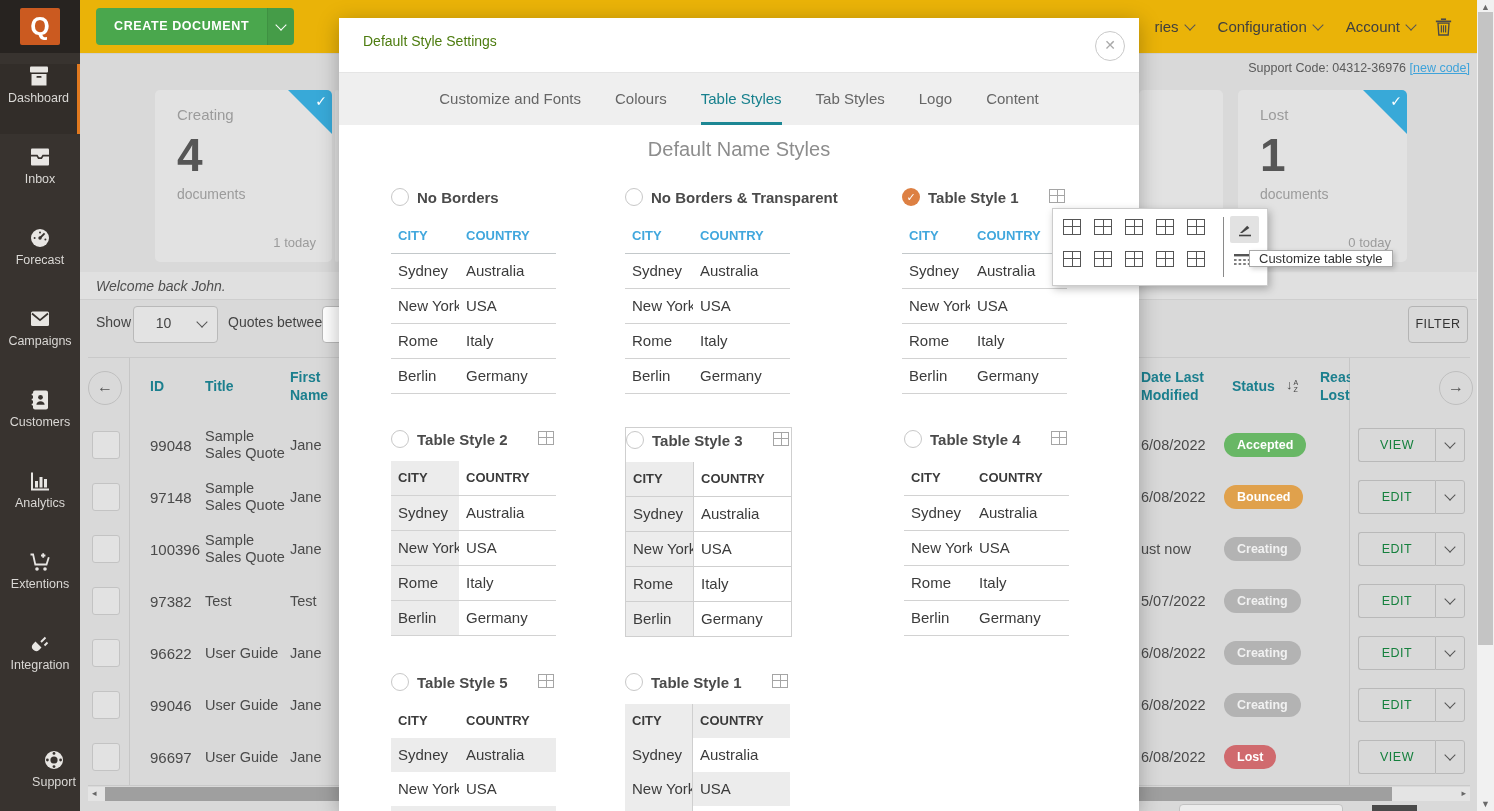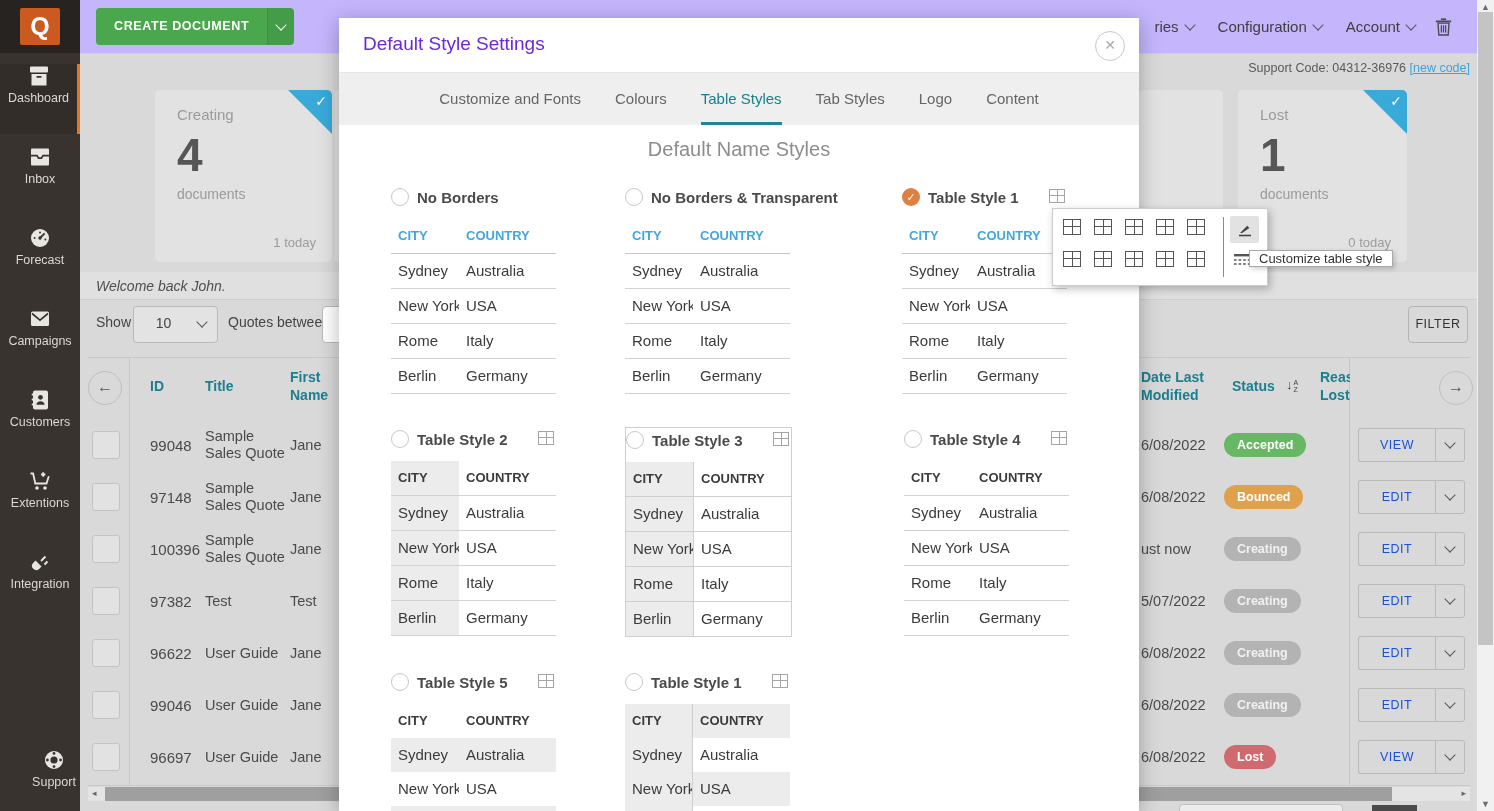--- a/index.html
+++ b/index.html
@@ -12,21 +12,21 @@
   .logo-box{position:absolute;left:20px;top:8px;width:40px;height:37px;background:#cb5a20;border-radius:2px;
     color:#fff;font-weight:bold;font-size:25px;text-align:center;line-height:37px;}
   .side-item{position:relative;height:70px;text-align:center;cursor:pointer;}
   .side-item.active{background:#322d29;border-right:3px solid #e1791f;}
   .side-icon{display:block;margin-top:11px;height:24px;}
   .side-icon svg{fill:#e8e6e3;}
   .side-label{display:block;margin-top:3px;font-size:12.5px;color:#dad8d5;}
   .side-item.support{position:absolute;bottom:4px;left:0;right:0;margin-left:28px;}
 
   
-  .topbar{position:absolute;left:80px;top:0;right:17px;height:53px;background:#c4b5fd;border-bottom:1px solid #cfcfcf;}
+  .topbar{position:absolute;left:80px;top:0;right:17px;height:53px;background:#eab308;border-bottom:1px solid #cfcfcf;}
   .create-group{position:absolute;left:16px;top:8px;height:37px;display:flex;cursor:pointer;}
   .cbtn-main{background:#4aa74d;color:#fff;font-size:12.5px;font-weight:bold;letter-spacing:.6px;
     padding:0 18px;line-height:37px;border-radius:4px 0 0 4px;}
   .cbtn-dd{width:26px;background:#459c48;border-left:1px solid #3f9142;border-radius:0 4px 4px 0;
     display:flex;align-items:center;justify-content:center;}
   .cv{display:inline-block;width:7px;height:7px;border-right:1.7px solid #555;border-bottom:1.7px solid #555;
     transform:rotate(45deg);margin-top:-4px;}
   .cbtn-dd .cv{border-color:#fff;}
   .topnav{position:absolute;right:25px;top:0;height:53px;display:flex;align-items:center;gap:24px;font-size:15px;color:#3f3f3f;}
   .nav-item{display:flex;align-items:center;gap:7px;cursor:pointer;}
@@ -68,40 +68,40 @@
   .qrow{position:absolute;left:88px;width:1382px;height:52px;z-index:1;}
   .qrow > *{position:absolute;top:50%;transform:translateY(-50%);}
   .cb{left:4px;width:26px;height:26px;background:#e2e2e2;border:1px solid #c3c3c3;border-radius:3px;cursor:pointer;}
   .cid{left:62px;font-size:15px;color:#4a4a4a;}
   .ctitle{left:117px;width:86px;font-size:14.5px;color:#4a4a4a;line-height:17px;}
   .cname{left:202px;font-size:14.5px;color:#4a4a4a;}
   .cdate{left:1053px;font-size:14.5px;color:#4a4a4a;}
   .cpill{left:1136px;padding:5px 13px;border-radius:14px;font-size:12.5px;font-weight:bold;color:#fff;}
   .cact{left:1270px;display:flex;height:34px;}
   .abtn{width:76px;border:1px solid #b9b9b9;border-right:none;border-radius:3px 0 0 3px;
-    font-size:12.5px;letter-spacing:.5px;color:#1d4ed8;text-align:center;line-height:32px;cursor:pointer;}
+    font-size:12.5px;letter-spacing:.5px;color:#15803d;text-align:center;line-height:32px;cursor:pointer;}
   .addbtn{width:28px;border:1px solid #b9b9b9;border-radius:0 3px 3px 0;display:flex;align-items:center;justify-content:center;cursor:pointer;}
 
   
   .hscroll{position:absolute;left:88px;top:787px;width:1382px;height:14px;background:#e4e4e4;z-index:1;}
   .hthumb{position:absolute;left:17px;top:0;width:1287px;height:14px;background:#9f9f9f;}
   .harrow{position:absolute;top:1px;font-size:9px;color:#666;cursor:pointer;}
   .pg-input{position:absolute;left:1179px;top:804px;width:162px;height:20px;background:#ececec;border:1px solid #c2c2c2;border-radius:4px;z-index:1;}
   .pg-dark{position:absolute;left:1372px;top:805px;width:45px;height:10px;background:#4a4a4a;z-index:1;}
 
   
   .vsb{position:absolute;right:0;top:0;width:17px;height:811px;background:#f1f1f1;z-index:6;}
   .vsb-thumb{position:absolute;left:1px;top:12px;width:15px;height:633px;background:#c4c4c4;}
   .vsb-ar{position:absolute;left:0;width:17px;text-align:center;font-size:9px;color:#6a6a6a;cursor:pointer;}
 
   
   .modal{position:absolute;left:339px;top:18px;width:800px;height:793px;background:#fff;z-index:40;
     box-shadow:0 4px 20px rgba(0,0,0,.28);}
   .m-head{position:relative;height:54px;border-bottom:1px solid #e5e5e5;}
-  .m-title{position:absolute;left:24px;top:15px;font-size:19px;color:#6d28d9;}
+  .m-title{position:absolute;left:24px;top:15px;font-size:14px;color:#4d7c0f;}
   .m-close{position:absolute;right:14px;top:13px;width:28px;height:28px;border:1px solid #c9c9c9;border-radius:50%;
     color:#a9a9a9;font-size:14px;text-align:center;line-height:26px;cursor:pointer;}
   .m-tabs{height:52px;background:#efefef;display:flex;justify-content:center;gap:34px;}
   .m-tab{padding-top:17px;font-size:15px;color:#666;cursor:pointer;box-sizing:border-box;}
   .m-tab.active{color:#17808d;border-bottom:3px solid #1d8794;}
   .m-heading{margin-top:13px;text-align:center;font-size:20px;color:#8d8d8d;}
 
   .style-grid{display:flex;flex-wrap:wrap;box-sizing:border-box;width:800px;padding-left:52px;margin-top:24px;}
   .sblock{width:165px;margin-bottom:33px;}
   .sblock:nth-child(3n+1){margin-right:69px;}
@@ -396,20 +396,29 @@
               <circle cx="12.5" cy="9.3" r="2.4" fill="#38332f"></circle>
               <path d="M8.4 16.8c0-2.3 1.9-3.6 4.1-3.6s4.1 1.3 4.1 3.6z" fill="#38332f"></path>
               <rect x="3.6" y="5.5" width="2.6" height="2" rx="1"></rect>
               <rect x="3.6" y="10.5" width="2.6" height="2" rx="1"></rect>
               <rect x="3.6" y="15.5" width="2.6" height="2" rx="1"></rect>
             </svg></span>
           <span class="side-label">Customers</span>
         </div>
         <div class="side-item">
           <span class="side-icon"><svg width="24" height="24" viewBox="0 0 24 24">
+              <path d="M4 3.5v17h17" fill="none" stroke="#e8e6e3" stroke-width="2"></path>
+              <rect x="7" y="12" width="3" height="6.5"></rect>
+              <rect x="11.5" y="8" width="3" height="10.5"></rect>
+              <rect x="16" y="10" width="3" height="8.5"></rect>
+            </svg></span>
+          <span class="side-label">Analytics</span>
+        </div>
+        <div class="side-item">
+          <span class="side-icon"><svg width="24" height="24" viewBox="0 0 24 24">
               <path d="M2.5 4.5h2.6l2.2 10h11.2l2.3-7.2" fill="none" stroke="#e8e6e3" stroke-width="1.8"></path>
               <circle cx="9" cy="19" r="1.8"></circle>
               <circle cx="17" cy="19" r="1.8"></circle>
               <path d="M13 5.5h4.4M15.2 3.3v4.4" stroke="#e8e6e3" stroke-width="1.8"></path>
             </svg></span>
           <span class="side-label">Extentions</span>
         </div>
         <div class="side-item">
           <span class="side-icon"><svg width="24" height="24" viewBox="0 0 24 24">
               <path d="M7.5 10.5l6 6-2.4 2.4a4.25 4.25 0 0 1-6-6z"></path>

